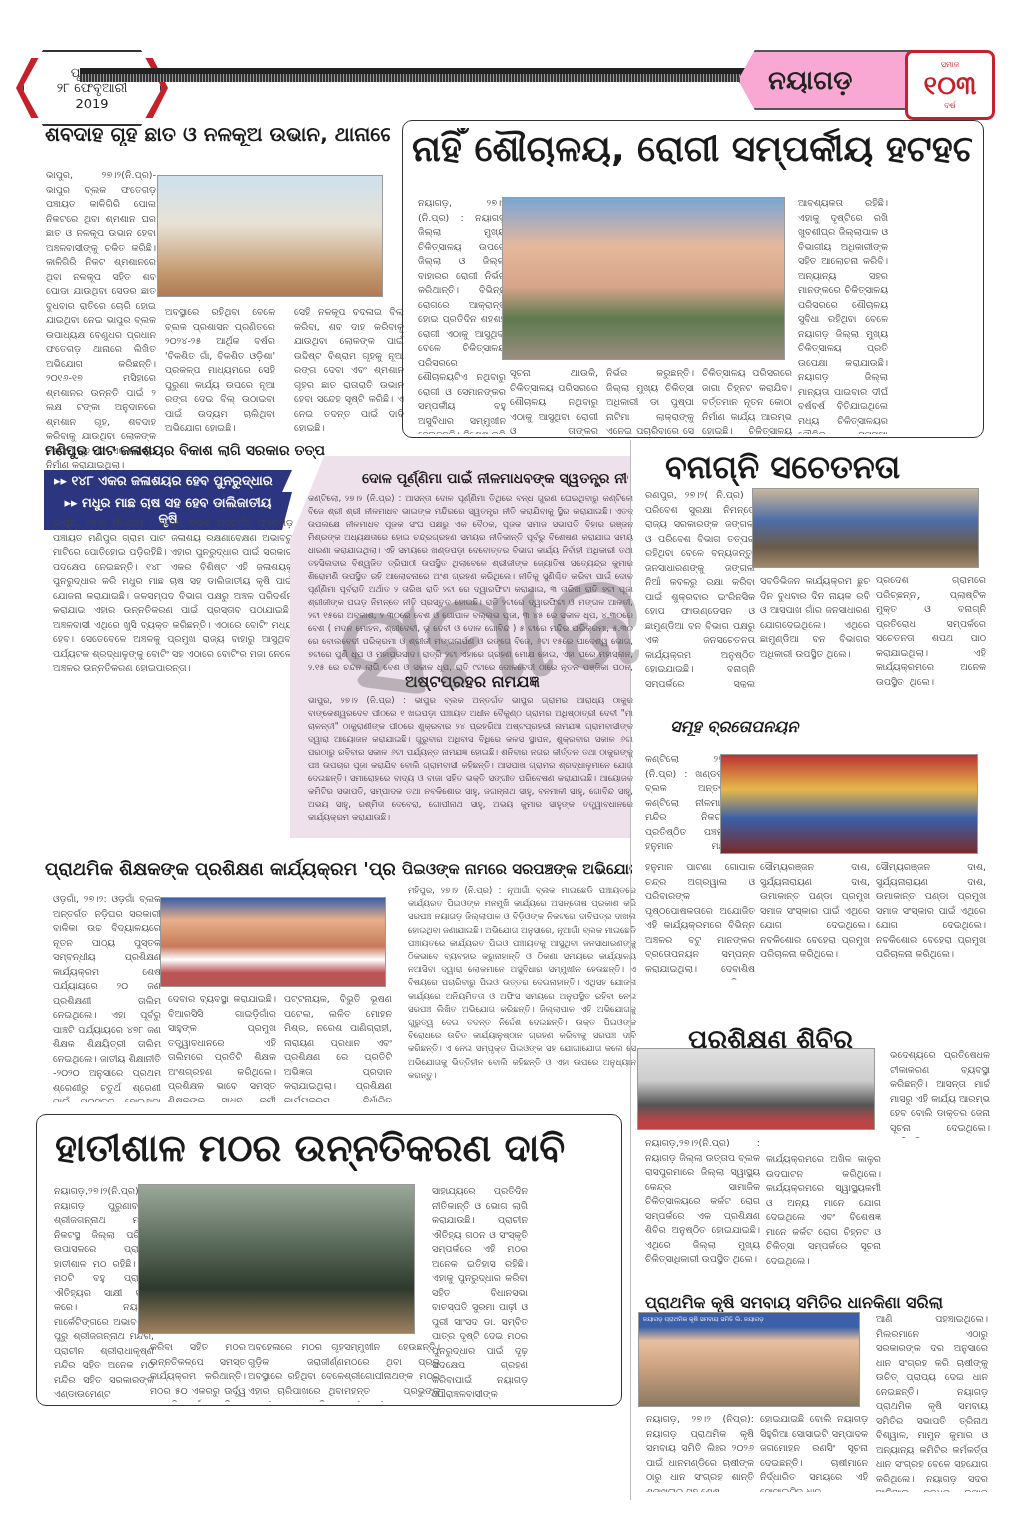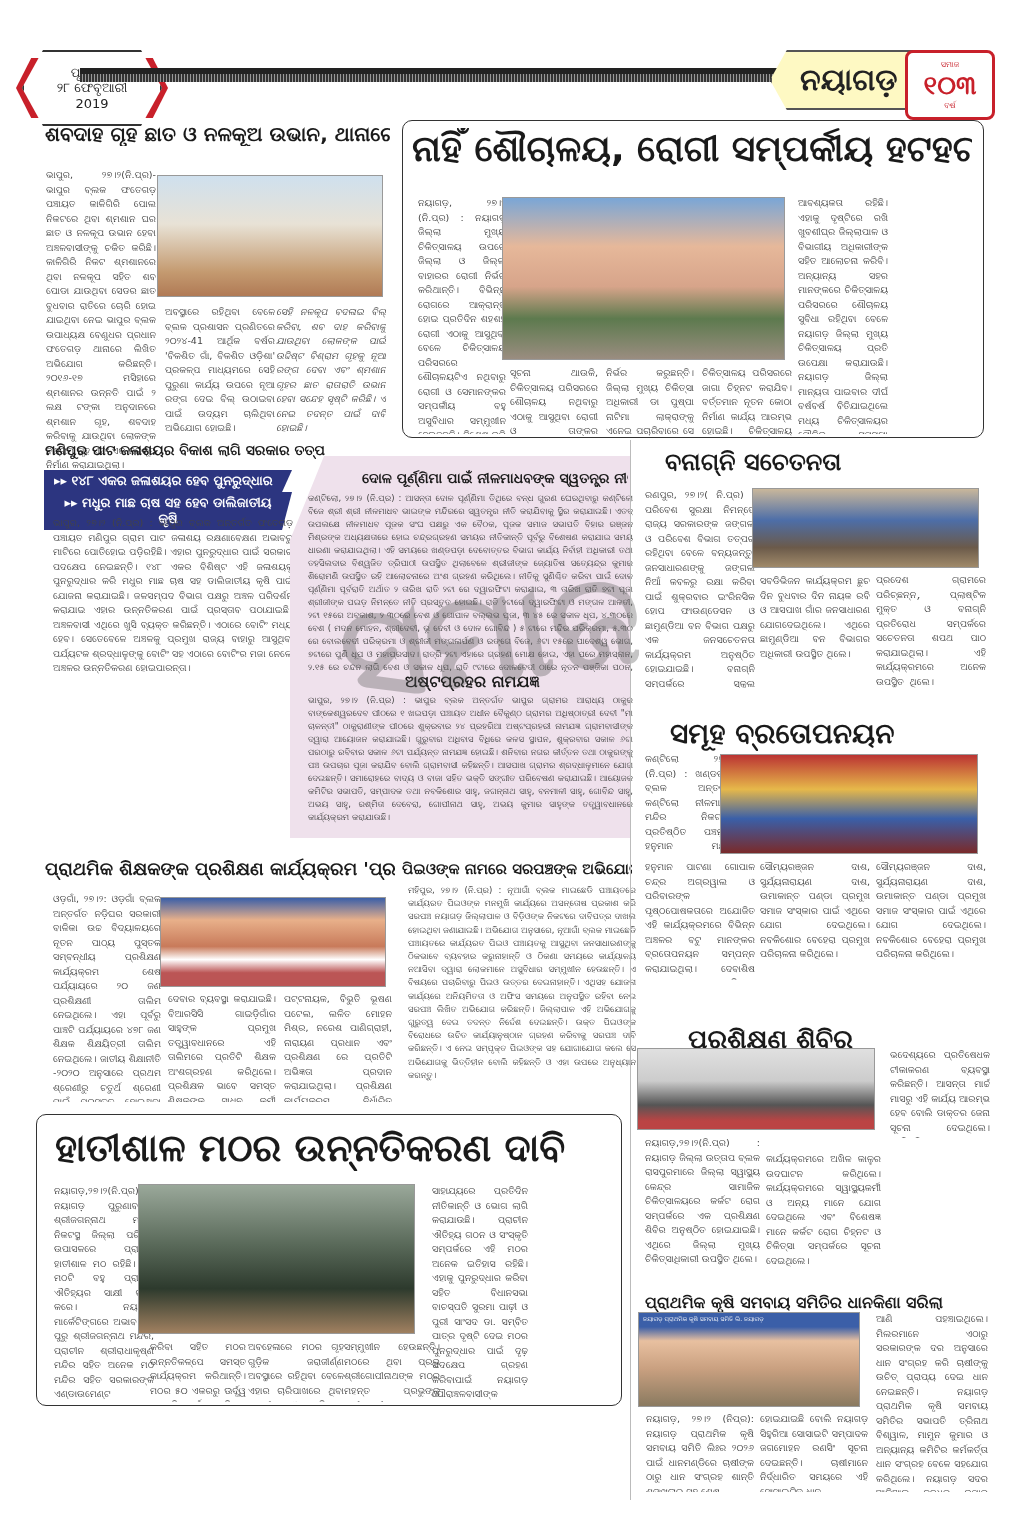--- a/index.html
+++ b/index.html
@@ -1,21 +1,21 @@
 <!DOCTYPE html>
 <html><head>
 <meta charset="utf-8">
 <style>
   * { box-sizing: border-box; margin: 0; padding: 0; }
   body { width: 1024px; height: 1520px; background: #fff; font-family: "DejaVu Sans", sans-serif; color: #222; position: relative; overflow: hidden; }
   .abs { position: absolute; }
   .hdr-bar { left: 80px; top: 68px; width: 700px; height: 14px; background: repeating-linear-gradient(90deg,#333 0 2px,#999 2px 3px); border-top: 6px solid #222; }
   .hex { left: 22px; top: 50px; width: 140px; height: 76px; background: #fff; border: 2px solid #333; clip-path: polygon(15% 0,85% 0,100% 50%,85% 100%,15% 100%,0 50%); display:flex; flex-direction:column; align-items:center; justify-content:center; font-size: 13px; line-height: 1.2; }
   .hex-red { left: 16px; top: 58px; width: 152px; height: 60px; background: #c8202a; clip-path: polygon(10% 0,90% 0,100% 50%,90% 100%,10% 100%,0 50%); }
-  .dist { left: 770px; top: 50px; width: 210px; height: 60px; border: 2px solid #555; border-right:none; border-radius: 12px 0 0 12px; clip-path: polygon(8% 0,100% 0,100% 100%,8% 100%,0 50%); background:#fef9c3; display:flex; align-items:center; padding-left: 28px; font-size: 30px; font-weight: bold; }
+  .dist { left: 738px; top: 50px; width: 210px; height: 60px; border: 2px solid #555; border-right:none; border-radius: 12px 0 0 12px; clip-path: polygon(8% 0,100% 0,100% 100%,8% 100%,0 50%); background:#f9a8d4; display:flex; align-items:center; padding-left: 28px; font-size: 26px; font-weight: bold; }
   .logo { left: 905px; top: 50px; width: 90px; height: 70px; border: 3px solid #c8202a; border-radius: 8px; display:flex; flex-direction:column; align-items:center; justify-content:center; color:#c8202a; background:#fff; }
   .logo .num { font-size: 26px; font-weight: bold; }
   .logo .sm { font-size: 8px; }
   .headline { font-weight: bold; color: #1a1a1a; white-space: nowrap; overflow: hidden; }
   .body-text { font-size: 9.5px; line-height: 14.5px; color: #444; text-align: justify; overflow: hidden; margin-left: 8px; }
   .photo { background: linear-gradient(135deg,#b8a58a,#7d8c6a 50%,#c9b79b); border: 1px solid #999; }
   .photo.sky { background: linear-gradient(180deg,#cfe0ee 0%,#e8e2d6 40%,#c49a70 80%,#b07a55); }
   .photo.hospital { background: linear-gradient(180deg,#7aa6d6 0%,#e6b89a 30%,#d7a48a 55%,#5d7a4e 75%,#9a8d80); }
   .photo.crowd { background: linear-gradient(180deg,#c9b79b 0%,#4d6ea8 40%,#6b5a4a 75%,#a08a6a); }
   .photo.fest { background: linear-gradient(180deg,#b33 0%,#e6b84a 35%,#3a5fa8 65%,#7a2a2a); }
@@ -42,22 +42,22 @@
 <div class="abs dist">ନୟାଗଡ଼</div>
 <div class="abs logo">
   <span class="sm">ସମାଜ</span>
   <span class="num">୧୦୩</span>
   <span class="sm">ବର୍ଷ</span>
 </div>
 
 <div class="abs headline" style="left:45px;top:122px;width:345px;font-size:20px;">ଶବଦାହ ଗୃହ ଛାତ ଓ ନଳକୂଅ ଉଭାନ, ଥାନାରେ ଅଭିଯୋଗ</div>
 <div class="abs body-text" style="left:38px;top:168px;width:110px;height:390px;">ଭାପୁର, ୨୭।୨(ନି.ପ୍ର)- ଭାପୁର ବ୍ଲକ ଫତେଗଡ଼ ପଞ୍ଚାୟତ କାଳିଗିରି ପୋଲ ନିକଟରେ ଥିବା ଶ୍ମଶାନ ଘର ଛାତ ଓ ନଳକୂପ ଉଭାନ ହେବା ଅଞ୍ଚଳବାସୀଙ୍କୁ ଚକିତ କରିଛି। କାଳିଗିରି ନିକଟ ଶ୍ମଶାନରେ ଥିବା ନଳକୂପ ସହିତ ଶବ ପୋଡା ଯାଉଥିବା ସେଡର ଛାତ ବୁଧବାର ରାତିରେ ଚୋରି ହୋଇ ଯାଇଥିବା ନେଇ ଭାପୁର ବ୍ଲକ ଉପାଧ୍ୟକ୍ଷ ବେଣୁଧର ପ୍ରଧାନ ଫତେଗଡ଼ ଥାନାରେ ଲିଖିତ ଅଭିଯୋଗ କରିଛନ୍ତି। ୨୦୧୬-୧୭ ମସିହାରେ ଶ୍ମଶାନର ଉନ୍ନତି ପାଇଁ ୨ ଲକ୍ଷ ଟଙ୍କା ଅନୁଦାନରେ ଶ୍ମଶାନ ଗୃହ, ଶବଦାହ କରିବାକୁ ଯାଉଥିବା ଲୋକଙ୍କ ବିଶ୍ରାମ ଗୃହ ଏବଂ ଏକ ନଳକୂପ ନିର୍ମାଣ କରାଯାଇଥିଲା।</div>
 <div class="abs photo sky" style="left:157px;top:175px;width:226px;height:122px;"></div>
-<div class="abs body-text" style="left:157px;top:305px;width:110px;height:140px;">ଅବସ୍ଥାରେ ରହିଥିବା ବେଳେ ବ୍ଲକ ପ୍ରଶାସନ ପ୍ରଣିତରେ ୨୦୨୪-41 ଆର୍ଥିକ ବର୍ଷର 'ବିକଶିତ ଗାଁ, ବିକଶିତ ଓଡ଼ିଶା' ପ୍ରକଳ୍ପ ମାଧ୍ୟମରେ ସେହି ପୁରୁଣା କାର୍ଯ୍ୟ ଉପରେ ନୂଆ ରଙ୍ଗ ଦେଇ ବିଲ୍ ଉଠାଇବା ପାଇଁ ଉଦ୍ୟମ ଚାଲିଥିବା ଅଭିଯୋଗ ହୋଇଛି।</div>
-<div class="abs body-text" style="left:268px;top:305px;width:110px;height:140px;font-style:italic;">ସେହି ନଳକୂପ ବଦଳାଇ ବିଲ୍ କରିବା, ଶବ ଦାହ କରିବାକୁ ଯାଉଥିବା ଲୋକଙ୍କ ପାଇଁ ଉଦ୍ଦିଷ୍ଟ ବିଶ୍ରାମ ଗୃହକୁ ନୂଆ ରଙ୍ଗ ଦେବା ଏବଂ ଶ୍ମଶାନ ଗୃହର ଛାତ ରାତାରାତି ଉଭାନ ହେବା ସନ୍ଦେହ ସୃଷ୍ଟି କରିଛି। ଏ ନେଇ ତଦନ୍ତ ପାଇଁ ଦାବି ହୋଇଛି।</div>
+<div class="abs body-text" style="left:157px;top:305px;width:110px;height:140px;">ଅବସ୍ଥାରେ ରହିଥିବା ବେଳେ ବ୍ଲକ ପ୍ରଶାସନ ପ୍ରଣିତରେ ୨୦୨୪-୨୫ ଆର୍ଥିକ ବର୍ଷର 'ବିକଶିତ ଗାଁ, ବିକଶିତ ଓଡ଼ିଶା' ପ୍ରକଳ୍ପ ମାଧ୍ୟମରେ ସେହି ପୁରୁଣା କାର୍ଯ୍ୟ ଉପରେ ନୂଆ ରଙ୍ଗ ଦେଇ ବିଲ୍ ଉଠାଇବା ପାଇଁ ଉଦ୍ୟମ ଚାଲିଥିବା ଅଭିଯୋଗ ହୋଇଛି।</div>
+<div class="abs body-text" style="left:286px;top:305px;width:110px;height:140px;">ସେହି ନଳକୂପ ବଦଳାଇ ବିଲ୍ କରିବା, ଶବ ଦାହ କରିବାକୁ ଯାଉଥିବା ଲୋକଙ୍କ ପାଇଁ ଉଦ୍ଦିଷ୍ଟ ବିଶ୍ରାମ ଗୃହକୁ ନୂଆ ରଙ୍ଗ ଦେବା ଏବଂ ଶ୍ମଶାନ ଗୃହର ଛାତ ରାତାରାତି ଉଭାନ ହେବା ସନ୍ଦେହ ସୃଷ୍ଟି କରିଛି। ଏ ନେଇ ତଦନ୍ତ ପାଇଁ ଦାବି ହୋଇଛି।</div>
 
 <div class="abs box" style="left:402px;top:120px;width:582px;height:318px;"></div>
 <div class="abs headline" style="left:412px;top:128px;width:560px;font-size:36px;">ନାହିଁ ଶୌଚାଳୟ, ରୋଗୀ ସମ୍ପର୍କୀୟ ହଟହଟା</div>
 <div class="abs body-text" style="left:410px;top:196px;width:88px;height:238px;">ନୟାଗଡ଼, ୨୭।୨ (ନି.ପ୍ର) : ନୟାଗଡ଼ ଜିଲ୍ଲା ମୁଖ୍ୟ ଚିକିତ୍ସାଳୟ ଉପରେ ଜିଲ୍ଲା ଓ ଜିଲ୍ଲା ବାହାରର ରୋଗୀ ନିର୍ଭର କରିଥାନ୍ତି। ବିଭିନ୍ନ ରୋଗରେ ଆକ୍ରାନ୍ତ ହୋଇ ପ୍ରତିଦିନ ଶହଶହ ରୋଗୀ ଏଠାକୁ ଆସୁଥିବା ବେଳେ ଚିକିତ୍ସାଳୟ ପରିସରରେ ଶୌଚାଳୟଟିଏ ନଥିବାରୁ ରୋଗୀ ଓ ସେମାନଙ୍କର ସମ୍ପର୍କୀୟ ବହୁ ଅସୁବିଧାର ସମ୍ମୁଖୀନ ହେଉଛନ୍ତି। ବିଶେଷ କରି ମହିଳାମାନେ ହଇରାଣ ହେଉଥିବା ଦେଖିବାକୁ ମିଳିଛି। ଚିକିତ୍ସାଳୟ ପରିସରରେ ଶୌଚାଳୟ ନିର୍ମାଣ ପାଇଁ ଜିଲ୍ଲାବାସୀଙ୍କ ତରଫରୁ ବାରମ୍ବାର ଦାବି ସହ ଗଣମାଧ୍ୟମରେ ପ୍ରକାଶ ପାଇଥିଲେ ମଧ୍ୟ ତାହା କାର୍ଯ୍ୟକାରୀ ହୋଇପାରୁନାହିଁ।</div>
 <div class="abs photo hospital" style="left:502px;top:197px;width:283px;height:163px;"></div>
 <div class="abs body-text" style="left:502px;top:366px;width:88px;height:70px;">ସୂଚନା ଥାଉକି, ଚିକିତ୍ସାଳୟ ପରିସରରେ ଶୌଚାଳୟ ନଥିବାରୁ ଏଠାକୁ ଆସୁଥିବା ରୋଗୀ ଓ ତାଙ୍କର ସମ୍ପର୍କୀୟମାନେ ପୌରାଞ୍ଚଳର ଶୌଚାଳୟ ଉପରେ</div>
 <div class="abs body-text" style="left:598px;top:366px;width:88px;height:70px;">ନିର୍ଭର କରୁଛନ୍ତି। ଜିଲ୍ଲା ମୁଖ୍ୟ ଚିକିତ୍ସା ଅଧିକାରୀ ଡା ପୁଷ୍ପା ନାଟିମା ଲାକ୍ରାଙ୍କୁ ଏନେଇ ପଚାରିବାରେ ସେ କହିଛନ୍ତି ଶୌଚାଳୟ ନିର୍ମାଣ ପାଇଁ</div>
 <div class="abs body-text" style="left:694px;top:366px;width:90px;height:70px;">ଚିକିତ୍ସାଳୟ ପରିସରରେ ଜାଗା ଚିହ୍ନଟ କରାଯିବ। ବର୍ତ୍ତମାନ ନୂତନ କୋଠା ନିର୍ମାଣ କାର୍ଯ୍ୟ ଆରମ୍ଭ ହୋଇଛି। ଚିକିତ୍ସାଳୟ ପରିସରରେ ଶୌଚାଳୟର ନିହାତି</div>
 <div class="abs body-text" style="left:790px;top:196px;width:90px;height:238px;">ଆବଶ୍ୟକତା ରହିଛି। ଏହାକୁ ଦୃଷ୍ଟିରେ ରଖି ଖୁବଶୀଘ୍ର ଜିଲ୍ଲାପାଳ ଓ ବିଭାଗୀୟ ଅଧିକାରୀଙ୍କ ସହିତ ଆଲୋଚନା କରିବି। ଅନ୍ୟାନ୍ୟ ସହର ମାନଙ୍କରେ ଚିକିତ୍ସାଳୟ ପରିସରରେ ଶୌଚାଳୟ ସୁବିଧା ରହିଥିବା ବେଳେ ନୟାଗଡ଼ ଜିଲ୍ଲା ମୁଖ୍ୟ ଚିକିତ୍ସାଳୟ ପ୍ରତି ଉପେକ୍ଷା କରାଯାଉଛି। ନୟାଗଡ଼ ଜିଲ୍ଲା ମାନ୍ୟତା ପାଇବାର ଦୀର୍ଘ ବର୍ଷବର୍ଷ ବିତିଯାଇଥିଲେ ମଧ୍ୟ ଚିକିତ୍ସାଳୟର ମୌଳିକ ସମସ୍ୟା ଦୂରୀଭୂତ ହୋଇପାରିନଥିବା ଦେଖିବାକୁ ମିଳିଛି। ପୁରା ସାଂସଦ ଓ ସମ୍ପୃକ୍ତ ପାତ୍ର ଏଥିପ୍ରତି ଗୁରୁତ୍ୱ ଦେଇ ପଦକ୍ଷେପ ଗ୍ରହଣ କରିବାପାଇଁ ଜିଲ୍ଲାବାସୀଙ୍କ ତରଫରୁ ଦୃଢ଼ ଦାବି ହେଉଛି।</div>
 
@@ -66,27 +66,27 @@
 <div class="abs banner" style="left:44px;top:492px;width:248px;text-align:center;">▸▸ <span>ମଧୁର ମାଛ ଚାଷ ସହ ହେବ ଡାଲିଜାତୀୟ କୃଷି</span></div>
 <div class="abs body-text" style="left:45px;top:516px;width:240px;height:325px;">ଭାପୁର, ୨୭।୨ (ନି.ପ୍ର) : ଭାପୁର ବ୍ଲକ ଅନ୍ତର୍ଗତ ଫତେଗଡ଼ ପଞ୍ଚାୟତ ମଣିପୁର ଗ୍ରାମ ପାଟ ଜଳାଶୟ ରକ୍ଷଣାବେକ୍ଷଣ ଅଭାବରୁ ମାଟିରେ ପୋତିହୋଇ ପଡ଼ିରହିଛି। ଏହାର ପୁନରୁଦ୍ଧାର ପାଇଁ ସରକାର ପଦକ୍ଷେପ ନେଇଛନ୍ତି। ୧୪୮ ଏକର ବିଶିଷ୍ଟ ଏହି ଜଳାଶୟକୁ ପୁନରୁଦ୍ଧାର କରି ମଧୁର ମାଛ ଚାଷ ସହ ଡାଲିଜାତୀୟ କୃଷି ପାଇଁ ଯୋଜନା କରାଯାଇଛି। ଜଳସମ୍ପଦ ବିଭାଗ ପକ୍ଷରୁ ଅଞ୍ଚଳ ପରିଦର୍ଶନ କରାଯାଇ ଏହାର ଉନ୍ନତିକରଣ ପାଇଁ ପ୍ରସ୍ତାବ ପଠାଯାଇଛି। ଅଞ୍ଚଳବାସୀ ଏଥିରେ ଖୁସି ବ୍ୟକ୍ତ କରିଛନ୍ତି। ଏଠାରେ ବୋଟିଂ ମଧ୍ୟ ହେବ। ସେତେବେଳେ ଅଞ୍ଚଳକୁ ପ୍ରମୁଖ ରାଜ୍ୟ ବାହାରୁ ଆସୁଥିବା ପର୍ଯ୍ୟଟକ ଶ୍ରଦ୍ଧାଳୁଙ୍କୁ ବୋଟିଂ ସହ ଏଠାରେ ବୋଟିଂର ମଜା ନେଲେ ଅଞ୍ଚଳର ଉନ୍ନତିକରଣ ହୋଇପାରନ୍ତା।</div>
 
 <div class="abs pink" style="left:290px;top:456px;width:340px;height:382px;"></div>
 <div class="abs headline" style="left:362px;top:470px;width:266px;font-size:14px;">ଦୋଳ ପୂର୍ଣ୍ଣିମା ପାଇଁ ନୀଳମାଧବଙ୍କ ସ୍ୱତନ୍ତ୍ର ନୀତିନିର୍ଘଣ୍ଟ</div>
 <div class="abs body-text" style="left:300px;top:492px;width:325px;height:180px;font-size:8.5px;line-height:13px;">କଣ୍ଟିଲୋ, ୨୭।୨ (ନି.ପ୍ର) : ଆସନ୍ତା ଦୋଳ ପୂର୍ଣ୍ଣିମା ତିଥିରେ ବନ୍ଧ ଗୁରଣ ଘେରଥିବାରୁ କଣ୍ଟିଲୋ ବିଜେ ଶ୍ରୀ ଶ୍ରୀ ନୀଳମାଧବ ଭାଇଙ୍କ ମନ୍ଦିରରେ ସ୍ୱତନ୍ତ୍ର ନୀତି କରାଯିବାକୁ ସ୍ଥିର କରାଯାଇଛି। ଏତଦ୍ ଉପଲକ୍ଷେ ନୀଳମାଧବ ପୂଜକ ସଂଘ ପକ୍ଷରୁ ଏକ ବୈଠକ, ପୂଜକ ସମାଜ ସଭାପତି ବିହାର ରଞ୍ଜନ ମିଶ୍ରଙ୍କ ଅଧ୍ୟକ୍ଷତାରେ ହୋଇ ଚନ୍ଦ୍ରଗ୍ରହଣ ସମୟର ନୀତିକାନ୍ତି ପୂର୍ବରୁ ବିଶେଷଣ କରାଯାଇ ସମୟ ଧାରଣା କରାଯାଇଥିଲା। ଏହି ସମୟରେ ଖଣ୍ଡପଡ଼ା ଦେବୋତ୍ତର ବିଭାଗ କାର୍ଯ୍ୟ ନିର୍ବାହୀ ଅଧିକାରୀ ତଥା ତହସିଲଦାର ବିଶ୍ୱଜିତ ତ୍ରିପାଠୀ ଉପସ୍ଥିତ ଥିଲାବେଳେ ଶ୍ରୀଜୀଙ୍କ ଜ୍ୟୋତିଷ ସତ୍ୟେନ୍ଦ୍ର କୁମାର ଶିରୋମଣି ଉପସ୍ଥିତ ରହି ଆଲୋଚନାରେ ଅଂଶ ଗ୍ରହଣ କରିଥିଲେ। ନୀତିକୁ ସୁଣିଶ୍ଚିତ କରିବା ପାଇଁ ଦୋଳ ପୂର୍ଣ୍ଣିମା ପୂର୍ବରାତି ଅର୍ଥାତ ୨ ତାରିଖ ରାତି ୨ଟା ରେ ଦ୍ୱାରଫିଟା କରାଯାଇ, ୩ ତାରିଖ ରାତି ୭ଟା ପୂଜା ଶ୍ରୀଜୀଙ୍କ ପଇଡ଼ ନିମନ୍ତେ ନୀତି ପ୍ରସ୍ତୁତ ହୋଇଛି। ରାତି ୨ଟାରେ ଦ୍ୱାରଫିଟା ଓ ମଙ୍ଗଳ ଆଳତୀ, ୨ଟା ୧୫ରେ ଅବକାଶ, ୨ ୩୦ରେ ବେଶ ଓ ଗୋପାଳ ବଲ୍ଲଭ ପୂଜା, ୩ ୪୫ ରେ ସକାଳ ଧୂପ, ୪.୩୦ରେ ବେଶ ( ମଦନ ମୋହନ, ଶ୍ରୀଦେବୀ, ଭୂ ଦେବୀ ଓ ଦୋଳ ଗୋବିନ୍ଦ ) ୫ ଟାରେ ମନ୍ଦିର ପରିକ୍ରମା, ୫.୩୦ ରେ ବୋଲବେଦୀ ପରିକ୍ରମା ଓ ଶ୍ରୀଜୀ ମଙ୍ଗଳାର୍ପଣ ଓ ରଙ୍ଗେ ବିଜେ, ୬ଟା ୧୫ରେ ପାଦେଶ୍ୱ ଭୋଗ, ୭ଟାରେ ପୁଣି ଧୂପ ଓ ମହାପ୍ରସାଦ। ରାତ୍ରି ୨ଟା ଏହାରେ ଗ୍ରହଣ ମୋକ୍ଷ ହୋଇ, ଏହା ପରେ ମହାସ୍ନାନ, ୨.୧୫ ରେ ଚନ୍ଦନ ଲାଗି ବେଶ ଓ ସକାଳ ଧୂପ, ରାତି ୯ଟାରେ ଦୋଳବେଦୀ ଠାରେ ନୂତନ ପଞ୍ଜିକା ପଠନ, ୧୦ଟା ୩୦ରେ ବିଶ୍ୱର ସମସ୍ତ ଜନଙ୍କ ଉଦ୍ଦେଶ୍ୟରେ ସମ୍ବତ୍ସର ପାଠ ଓ ପହଡ଼ ହେବ। ବଡ଼ ଦୀପଦାନ ଓ ପଞ୍ଚୁପୁଷ୍ପାଞ୍ଜଳି ସହ ରଙ୍ଗ ଖେଳ ଓ ମହାଭୋଗ ପରେ ଶ୍ରୀଜୀ ପୁଣି ରତ୍ନ ସିଂହାସନକୁ ବିଜେ କରିବେ ବୋଲି ନିଷ୍ପତ୍ତି ସ୍ଥିର କରାଯାଇଛି।</div>
 <div class="abs headline" style="left:405px;top:672px;width:200px;font-size:16px;">ଅଷ୍ଟପ୍ରହର ନାମଯଜ୍ଞ</div>
 <div class="abs body-text" style="left:300px;top:694px;width:325px;height:140px;font-size:8.5px;line-height:13px;">ଭାପୁର, ୨୭।୨ (ନି.ପ୍ର) : ଭାପୁର ବ୍ଲକ ଅନ୍ତର୍ଗତ ଭାପୁର ଗ୍ରାମର ଆରାଧ୍ୟ ଠାକୁର ବାଙ୍କେଶ୍ୱରଦେବ ପୀଠରେ ୧ ଖଇପଡ଼ା ପଞ୍ଚାୟତ ଅଧୀନ ବୈକୁଣ୍ଠ ଗ୍ରାମର ଅଧିଷ୍ଠାତ୍ରୀ ଦେବୀ "ମା ଚାଳନ୍ତୀ" ଠାକୁରାଣୀଙ୍କ ପୀଠରେ ଶୁକ୍ରବାର ୨୪ ପ୍ରହରିଆ ଅଷ୍ଟପ୍ରହରୀ ନାମଯଜ୍ଞ ଗ୍ରାମବାସୀଙ୍କ ଦ୍ୱାରା ଆୟୋଜନ କରାଯାଇଛି। ଗୁରୁବାର ଅଧିବାସ ବିଧିରେ କଳସ ସ୍ଥାପନ, ଶୁକ୍ରବାର ସକାଳ ୬ଟା ପରଠାରୁ ରବିବାର ସକାଳ ୬ଟା ପର୍ଯ୍ୟନ୍ତ ନାମଯଜ୍ଞ ହୋଇଛି। ଶନିବାର ନଗର କୀର୍ତ୍ତନ ତଥା ଠାକୁରଙ୍କୁ ପଞ୍ଚ ଉପଚାର ପୂଜା କରାଯିବ ବୋଲି ଗ୍ରାମବାସୀ କହିଛନ୍ତି। ଆସପାଖ ଗ୍ରାମର ଶ୍ରଦ୍ଧାଳୁମାନେ ଯୋଗ ଦେଇଛନ୍ତି। ସମାରୋହରେ ବାଦ୍ୟ ଓ ବାଜା ସହିତ ଭକ୍ତି ସଙ୍ଗୀତ ପରିବେଷଣ କରାଯାଇଛି। ଆୟୋଜକ କମିଟିର ସଭାପତି, ସମ୍ପାଦକ ତଥା ନବକିଶୋର ସାହୁ, ଜଗନ୍ନାଥ ସାହୁ, ବନମାଳୀ ସାହୁ, ଗୋବିନ୍ଦ ସାହୁ, ଅଭୟ ସାହୁ, ରଶ୍ମିତା ଦେବେରା, ଗୋପୀନାଥ ସାହୁ, ଅଭୟ କୁମାର ସାହୁଙ୍କ ତତ୍ତ୍ୱାବଧାନରେ କାର୍ଯ୍ୟକ୍ରମ କରାଯାଉଛି।</div>
 <div class="abs watermark">ସମାଜ</div>
 
-<div class="abs headline" style="left:665px;top:448px;width:330px;font-size:24px;">ବନାଗ୍ନି ସଚେତନତା</div>
+<div class="abs headline" style="left:665px;top:448px;width:330px;font-size:32px;">ବନାଗ୍ନି ସଚେତନତା</div>
 <div class="abs body-text" style="left:637px;top:488px;width:110px;height:200px;">ରଣପୁର, ୨୭।୨( ନି.ପ୍ର) : ପରିବେଶ ସୁରକ୍ଷା ନିମନ୍ତେ ରାଜ୍ୟ ସରକାରଙ୍କ ଜଙ୍ଗଲ ଓ ପରିବେଶ ବିଭାଗ ତତ୍ପର ରହିଥିବା ବେଳେ ବନ୍ୟଜନ୍ତୁ, ଜନସାଧାରଣଙ୍କୁ ଜଙ୍ଗଲ ନିଆଁ କବଳରୁ ରକ୍ଷା କରିବା ପାଇଁ ଶୁକ୍ରବାର ଇଂରିନସିକ ହୋପ ଫାଉଣ୍ଡେସନ ଓ ଛାମୁଣ୍ଡିଆ ବନ ବିଭାଗ ପକ୍ଷରୁ ଏକ ଜନସଚେତନତା କାର୍ଯ୍ୟକ୍ରମ ଅନୁଷ୍ଠିତ ହୋଇଯାଇଛି। ବନାଗ୍ନି ସମ୍ପର୍କରେ ସ୍କୁଲ ଛାତ୍ରଛାତ୍ରୀଙ୍କୁ ସଚେତନ କରାଗଲା।</div>
 <div class="abs photo crowd" style="left:752px;top:488px;width:227px;height:80px;"></div>
 <div class="abs body-text" style="left:752px;top:574px;width:110px;height:114px;">ସବଡିଭିଜନ କାର୍ଯ୍ୟକ୍ରମ ଛୁଚ ଦିନ ବୁଧବାର ଦିନ ନାୟକ ରବି ଓ ଆସପାଖ ଗାଁର ଜନସାଧାରଣ ଯୋଗଦେଇଥିଲେ। ଏଥିରେ ଛାମୁଣ୍ଡିଆ ବନ ବିଭାଗର ଅଧିକାରୀ ଉପସ୍ଥିତ ଥିଲେ।</div>
 <div class="abs body-text" style="left:868px;top:574px;width:110px;height:114px;font-family:Liberation Mono, monospace;">ପ୍ରଦେଶ ଗ୍ରାମରେ ପରିଚ୍ଛନ୍ନ, ପ୍ଲାଷ୍ଟିକ ମୁକ୍ତ ଓ ବନାଗ୍ନି ପ୍ରତିରୋଧ ସମ୍ପର୍କରେ ସଚେତନତା ଶପଥ ପାଠ କରାଯାଇଥିଲା। ଏହି କାର୍ଯ୍ୟକ୍ରମରେ ଅନେକ ଉପସ୍ଥିତ ଥିଲେ।</div>
 
-<div class="abs headline" style="left:670px;top:717px;width:320px;font-size:28px;">ସମୂହ ବ୍ରତୋପନୟନ</div>
+<div class="abs headline" style="left:670px;top:717px;width:320px;font-size:16px;font-style:italic;">ସମୂହ ବ୍ରତୋପନୟନ</div>
 <div class="abs body-text" style="left:637px;top:752px;width:88px;height:100px;">କଣ୍ଟିଲୋ ୨୭।୨ (ନି.ପ୍ର) : ଖଣ୍ଡପଡ଼ା ବ୍ଲକ ଅନ୍ତର୍ଗତ କଣ୍ଟିଲୋ ନୀଳମାଧବ ମନ୍ଦିର ନିକଟରେ ପ୍ରତିଷ୍ଠିତ ପଞ୍ଚମୁଖୀ ହନୁମାନ ମନ୍ଦିର ପ୍ରାଙ୍ଗଣରେ ସମୂହ ବ୍ରତୋପନୟନ କାର୍ଯ୍ୟକ୍ରମ ଶୁକ୍ରବାର ଅନୁଷ୍ଠିତ ହୋଇଯାଇଛି।</div>
 <div class="abs photo fest" style="left:720px;top:754px;width:258px;height:100px;"></div>
 <div class="abs body-text" style="left:637px;top:860px;width:110px;height:120px;">ହନୁମାନ ପାଟଣା ଗୋପାଳ ଚନ୍ଦ୍ର ଅଗ୍ରୱାଲ ଓ ପରିବାରଙ୍କ ପୃଷ୍ଠପୋଷକତାରେ ଅଯୋଜିତ ଏହି କାର୍ଯ୍ୟକ୍ରମରେ ବିଭିନ୍ନ ଅଞ୍ଚଳର ବଟୁ ମାନଙ୍କର ବ୍ରତୋପନୟନ ସମ୍ପନ୍ନ କରାଯାଇଥିଲା। ଦେବାଶିଷ ଦାଶ, ଅରୁଣ କୁମାର ମିଶ୍ର, ପ୍ରଶାନ୍ତ କୁମାର ଦାଶ,</div>
 <div class="abs body-text" style="left:752px;top:860px;width:110px;height:120px;">ସୌମ୍ୟରଞ୍ଜନ ଦାଶ, ସୁର୍ଯ୍ୟନାରାୟଣ ଦାଶ, ଉମାକାନ୍ତ ପଣ୍ଡା ପ୍ରମୁଖ ସମାଜ ସଂସ୍କାର ପାଇଁ ଏଥିରେ ଯୋଗ ଦେଇଥିଲେ। ନବକିଶୋର ବେହେରା ପ୍ରମୁଖ ପରିଚାଳନା କରିଥିଲେ।</div>
 <div class="abs body-text" style="left:868px;top:860px;width:110px;height:120px;">ସୌମ୍ୟରଞ୍ଜନ ଦାଶ, ସୁର୍ଯ୍ୟନାରାୟଣ ଦାଶ, ଉମାକାନ୍ତ ପଣ୍ଡା ପ୍ରମୁଖ ସମାଜ ସଂସ୍କାର ପାଇଁ ଏଥିରେ ଯୋଗ ଦେଇଥିଲେ। ନବକିଶୋର ବେହେରା ପ୍ରମୁଖ ପରିଚାଳନା କରିଥିଲେ।</div>
 
 <div class="abs headline" style="left:45px;top:858px;width:350px;font-size:18px;">ପ୍ରାଥମିକ ଶିକ୍ଷକଙ୍କ ପ୍ରଶିକ୍ଷଣ କାର୍ଯ୍ୟକ୍ରମ 'ପ୍ରବୋଧନ'</div>
 <div class="abs body-text" style="left:45px;top:892px;width:108px;height:210px;">ଓଡ଼ଗାଁ, ୨୭।୨: ଓଡ଼ଗାଁ ବ୍ଲକ ଅନ୍ତର୍ଗତ ନଡ଼ିଘର ସରକାରୀ ବାଳିକା ଉଚ୍ଚ ବିଦ୍ୟାଳୟରେ ନୂତନ ପାଠ୍ୟ ପୁସ୍ତକ ସମ୍ବନ୍ଧୀୟ ପ୍ରଶିକ୍ଷଣ କାର୍ଯ୍ୟକ୍ରମ ଶେଷ ପର୍ଯ୍ୟାୟରେ ୨୦ ଜଣ ପ୍ରଶିକ୍ଷଣୀ ତାଲିମ ନେଇଥିଲେ। ଏହା ପୂର୍ବରୁ ପାଞ୍ଚଟି ପର୍ଯ୍ୟାୟରେ ୪୭୮ ଜଣ ଶିକ୍ଷକ ଶିକ୍ଷୟିତ୍ରୀ ତାଲିମ ନେଇଥିଲେ। ଜାତୀୟ ଶିକ୍ଷାନୀତି -୨୦୨୦ ଅନୁସାରେ ପ୍ରଥମ ଶ୍ରେଣୀରୁ ଚତୁର୍ଥ ଶ୍ରେଣୀ ପାଇଁ ପ୍ରସ୍ତୁତ ହୋଇଥିବା ନୂଆ ପୁସ୍ତକ ପ୍ରଣୟନ କରାଯାଇଛି। ଏହି ପ୍ରଥମ ଶ୍ରେଣୀରୁ ଚତୁର୍ଥ ଶ୍ରେଣୀରେ ପାଠପଢ଼ାଉଥିବା ସମସ୍ତ ପ୍ରାଥମିକ ଶିକ୍ଷକ ଶିକ୍ଷୟିତ୍ରୀଙ୍କ 'ପ୍ରବୋଧନ' ତାଲିମ କାର୍ଯ୍ୟକ୍ରମ</div>
 <div class="abs photo school" style="left:160px;top:897px;width:226px;height:90px;"></div>
 <div class="abs body-text" style="left:160px;top:992px;width:108px;height:110px;">ଦେବାର ବ୍ୟବସ୍ଥା କରାଯାଇଛି। ବିଆରସିସି ଗାଇଡ଼ିଗାଁର ସାହୁଙ୍କ ପ୍ରମୁଖ ତତ୍ତ୍ୱାବଧାନରେ ଏହି ତାଲିମରେ ପ୍ରତିଟି ଶିକ୍ଷକ ଅଂଶଗ୍ରହଣ କରିଥିଲେ। ପ୍ରଶିକ୍ଷକ ଭାବେ ସମସ୍ତ ଶିକ୍ଷକଙ୍କୁ ସାଧନ କର୍ମୀ ଭାବରେ ଯଥାଶକ୍ୟ</div>

